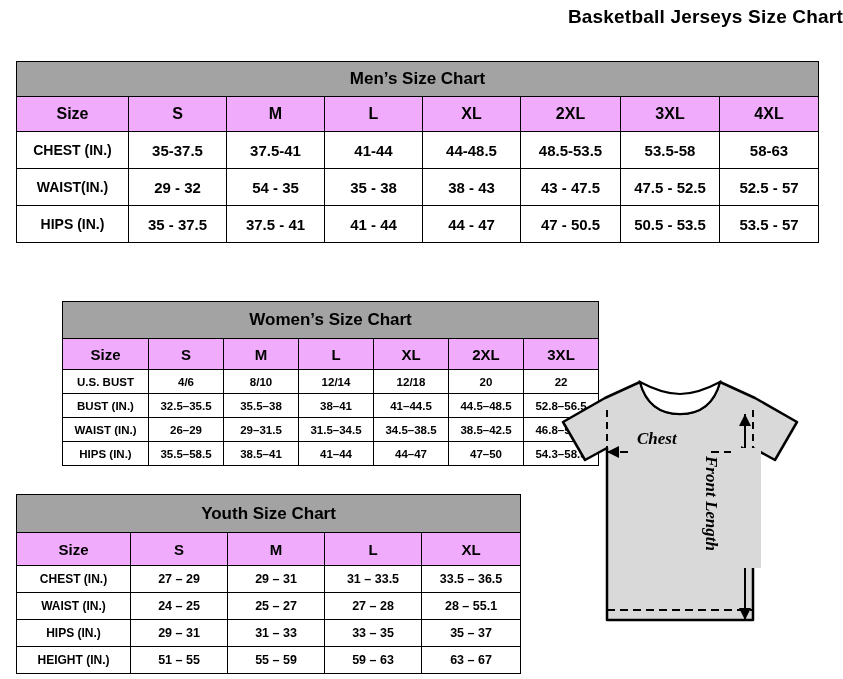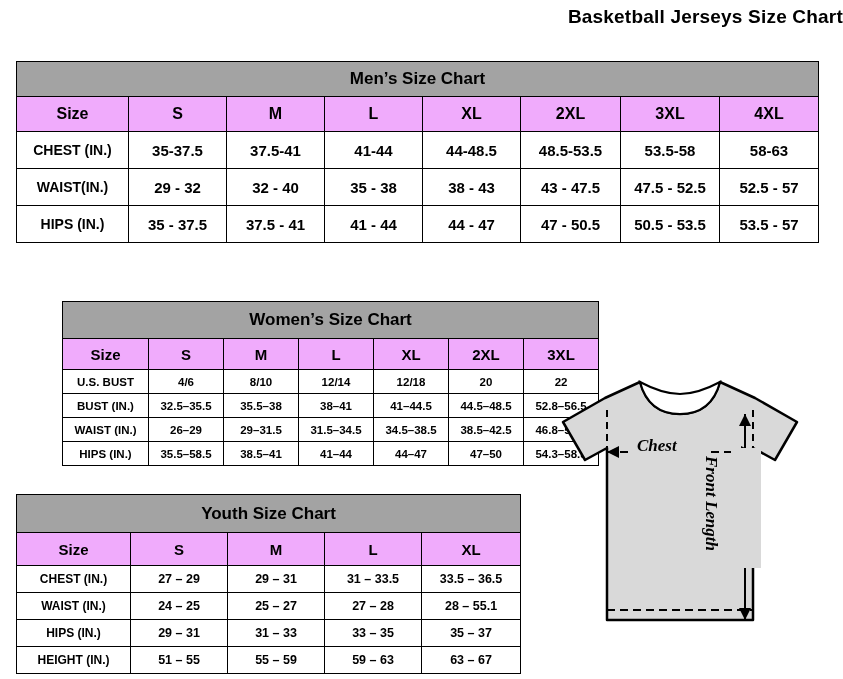--- a/index.html
+++ b/index.html
@@ -92,21 +92,21 @@
     position: absolute;
     left: 545px;
     top: 352px;
     width: 290px;
     height: 310px;
   }
   #shirt-diagram svg { display: block; }
   .lbl-chest {
     position: absolute;
     left: 92px;
-    top: 84px;
+    top: 77px;
     font-family: "Liberation Serif", serif;
     font-style: italic;
     font-weight: bold;
     font-size: 17px;
   }
   .lbl-front {
     position: absolute;
     left: 176px;
     top: 104px;
     font-family: "Liberation Serif", serif;
@@ -154,21 +154,21 @@
       <td>37.5-41</td>
       <td>41-44</td>
       <td>44-48.5</td>
       <td>48.5-53.5</td>
       <td>53.5-58</td>
       <td>58-63</td>
     </tr>
     <tr>
       <td class="rowlabel">WAIST(IN.)</td>
       <td>29 - 32</td>
-      <td>32 - 40</td>
+      <td>54 - 35</td>
       <td>35 - 38</td>
       <td>38 - 43</td>
       <td>43 - 47.5</td>
       <td>47.5 - 52.5</td>
       <td>52.5 - 57</td>
     </tr>
     <tr>
       <td class="rowlabel">HIPS (IN.)</td>
       <td>35 - 37.5</td>
       <td>37.5 - 41</td>

